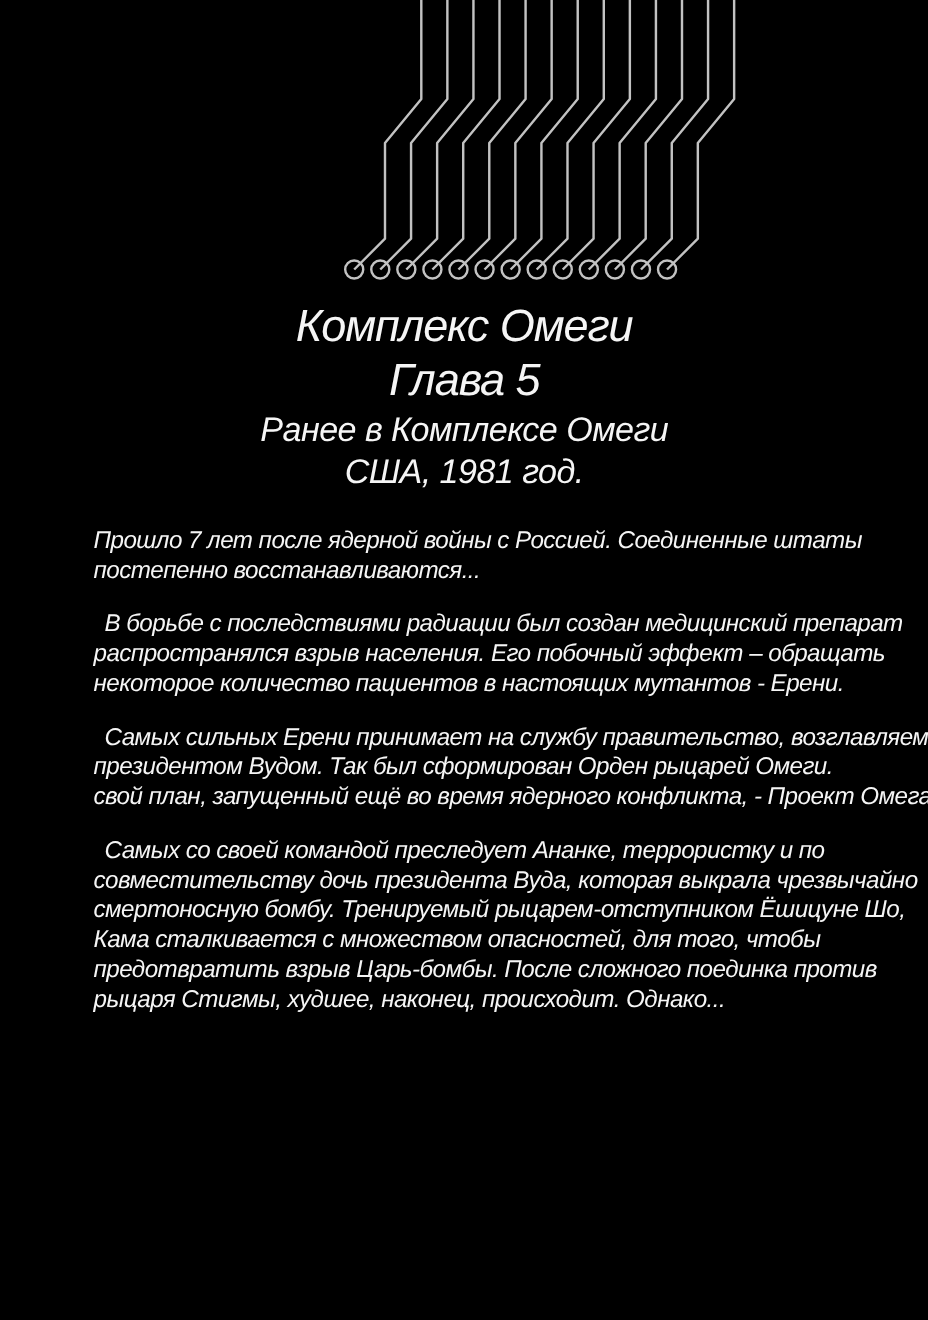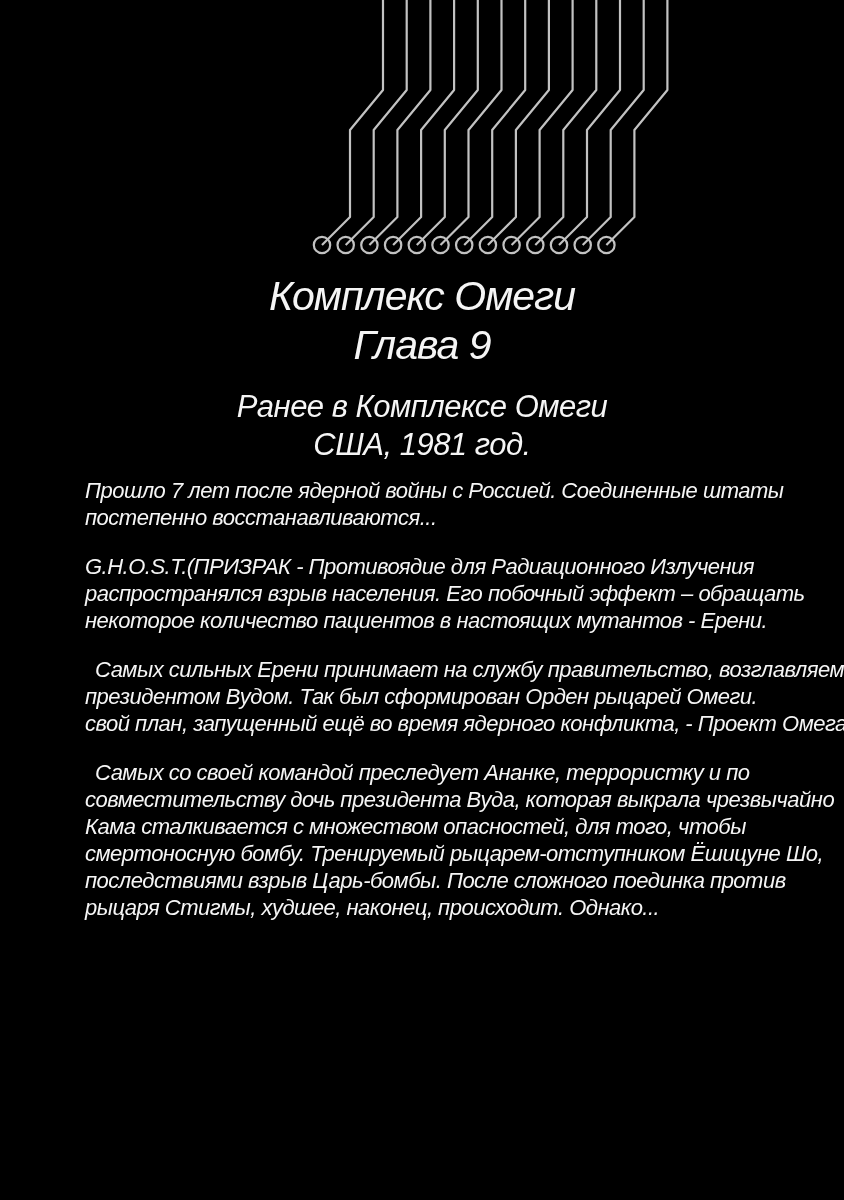--- a/index.html
+++ b/index.html
@@ -28,21 +28,21 @@
     position: absolute;
     top: 272px; left: 0;
     width: 844px;
     text-align: center;
     font-size: 41px;
     line-height: 49px;
     letter-spacing: -1px;
   }
   .subtitle-block {
     position: absolute;
-    top: 388px; left: 0;
+    top: 372px; left: 0;
     width: 844px;
     text-align: center;
     font-size: 31px;
     line-height: 38px;
     letter-spacing: -0.5px;
   }
   .body-text {
     position: absolute;
     top: 477px; left: 85px;
     width: 700px;
@@ -81,48 +81,48 @@
     <path d="M320,-2 L320,90 L287,130 L287,217 L259,245"></path>
     <circle cx="259" cy="245" r="8.2"></circle>
     <path d="M343.7,-2 L343.7,90 L310.7,130 L310.7,217 L282.7,245"></path>
     <circle cx="282.7" cy="245" r="8.2"></circle>
     <path d="M367.4,-2 L367.4,90 L334.4,130 L334.4,217 L306.4,245"></path>
     <circle cx="306.4" cy="245" r="8.2"></circle>
   </svg>
 
 <div class="title-block">
   <div class="title-line">Комплекс Омеги</div>
-  <div class="title-line">Глава 9</div>
+  <div class="title-line">Глава 5</div>
 </div>
 
 <div class="subtitle-block">
   <div class="subtitle-line">Ранее в Комплексе Омеги</div>
   <div class="subtitle-line">США, 1981 год.</div>
 </div>
 
 <div class="body-text">
   <p class="para">
     </p>
     <div class="line">Прошло 7 лет после ядерной войны с Россией. Соединенные штаты</div>
     <div class="line">постепенно восстанавливаются...</div>
   <p></p>
   <p class="para">
     </p>
-    <div class="line">G.H.O.S.T.(ПРИЗРАК - Противоядие для Радиационного Излучения</div>
+    <div class="line indent">В борьбе с последствиями радиации был создан медицинский препарат</div>
     <div class="line">распространялся взрыв населения. Его побочный эффект – обращать</div>
     <div class="line">некоторое количество пациентов в настоящих мутантов - Ерени.</div>
   <p></p>
   <p class="para">
     </p>
     <div class="line indent">Самых сильных Ерени принимает на службу правительство, возглавляемое</div>
     <div class="line">президентом Вудом. Так был сформирован Орден рыцарей Омеги.</div>
     <div class="line">свой план, запущенный ещё во время ядерного конфликта, - Проект Омега.</div>
   <p></p>
   <p class="para">
     </p>
     <div class="line indent">Самых со своей командой преследует Ананке, террористку и по</div>
     <div class="line">совместительству дочь президента Вуда, которая выкрала чрезвычайно</div>
+    <div class="line">смертоносную бомбу. Тренируемый рыцарем-отступником Ёшицуне Шо,</div>
     <div class="line">Кама сталкивается с множеством опасностей, для того, чтобы</div>
-    <div class="line">смертоносную бомбу. Тренируемый рыцарем-отступником Ёшицуне Шо,</div>
-    <div class="line">последствиями взрыв Царь-бомбы. После сложного поединка против</div>
+    <div class="line">предотвратить взрыв Царь-бомбы. После сложного поединка против</div>
     <div class="line">рыцаря Стигмы, худшее, наконец, происходит. Однако...</div>
   <p></p>
 </div>
 
 </body></html>

